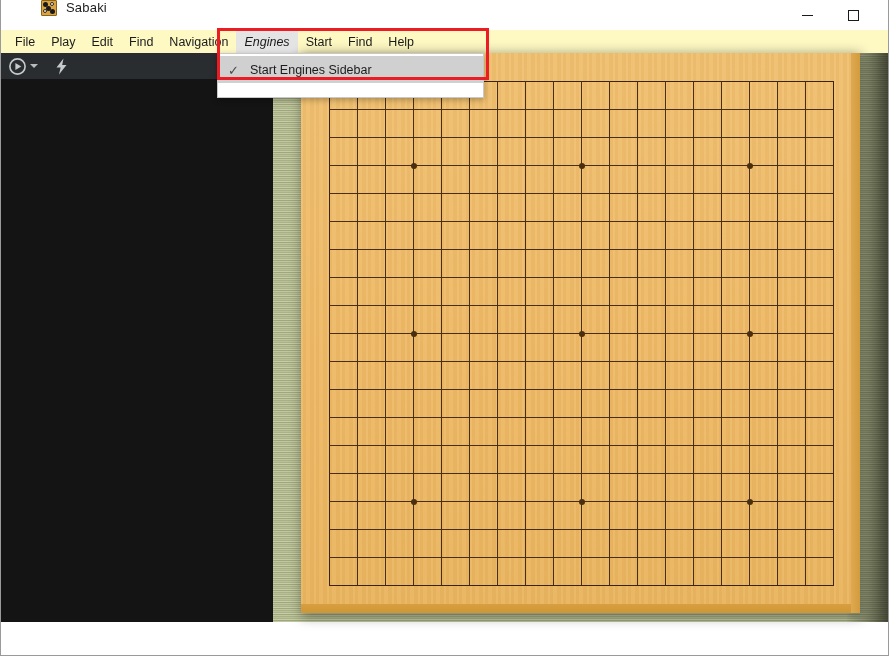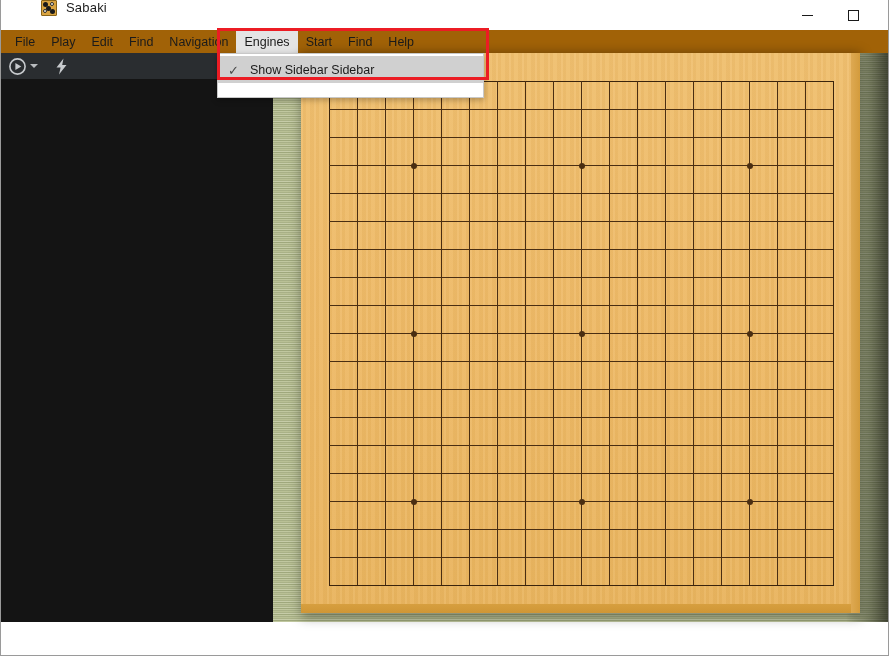--- a/index.html
+++ b/index.html
@@ -48,31 +48,31 @@
     font-size: 13px; color: #1c1c1c; letter-spacing: .2px;
   }
   .wincontrols { position: absolute; right: 0; top: 0; height: 30px; display: flex; }
   .wc { width: 46px; height: 30px; display: flex; align-items: center; justify-content: center; }
   .wc svg { display: block; }
 
   
   .menubar {
     position: absolute; left: 0; top: 30px;
     width: 889px; height: 23px;
-    background: #a16207;
+    background: #fef9c3;
     display: flex; align-items: flex-end;
     font-size: 12.5px; color: #1b1b1b;
   }
   .menu-item {
     height: 23px; padding: 0 8px;
     display: flex; align-items: center;
     white-space: nowrap;
   }
   .menu-item:first-child { margin-left: 6px; }
-  .menu-item.active { background: #e4e4e4; }
+  .menu-item.active { background: #e4e4e4; font-style: italic; }
 
   
   .left-panel {
     position: absolute; left: 0; top: 53px;
     width: 272px; height: 569px;
     background: #111111;
   }
   .left-toolbar {
     position: absolute; left: 0; top: 0;
     width: 272px; height: 26px;
@@ -337,21 +337,21 @@
           <polygon points="9.5,0.5 2.5,9.5 6.6,9.5 5,16.5 12.5,7 8.2,7" fill="#c7cacd"></polygon>
         </svg>
       </div>
     </div>
     <div class="left-body"></div>
   </div>
 
   <div class="dropdown">
     <div class="dd-item checked-row">
       <span class="dd-check">✓</span>
-      <span>Show Sidebar Sidebar</span>
+      <span>Start Engines Sidebar</span>
     </div>
     <div class="dd-sep"></div>
   </div>
 
   <div class="redbox"></div>
 
 
 </div>
 
 </body></html>

